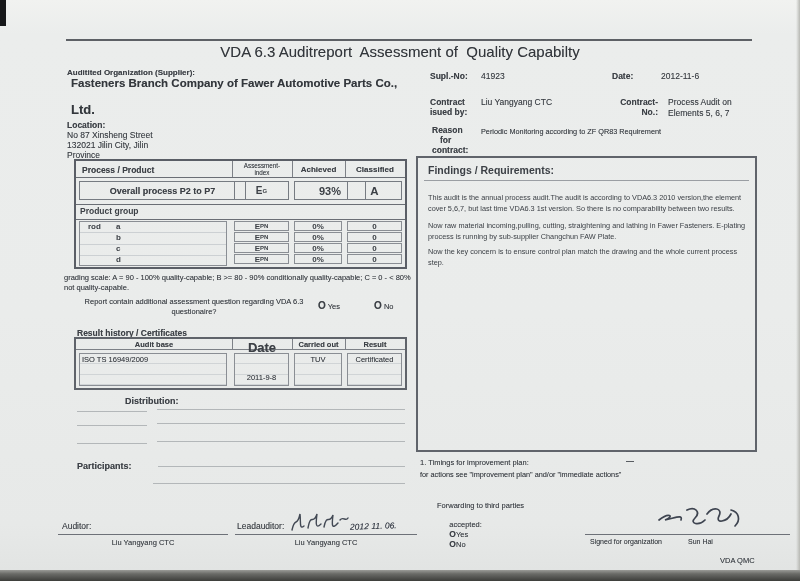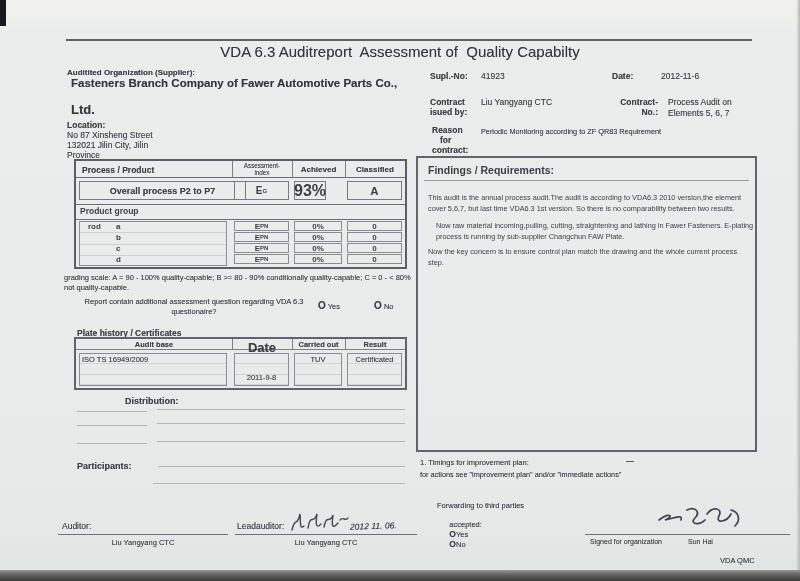--- a/index.html
+++ b/index.html
@@ -87,21 +87,21 @@
       <div class="txt b" style="left:269px; top:4px; width:60px; text-align:center; font-size:8px;">Classified</div>
     </div>
     <div class="at-overall">
       <div class="ibox" style="left:3px; top:3px; width:167px; height:19px;">
           <span class="txt b" style="position:static; font-size:9px;">Overall process P2 to P7</span>
         </div>
       <div class="ibox b" style="left:158px; top:3px; width:55px; height:19px; font-size:10px;">
           <span>E</span>
           <sub>G</sub>
         </div>
-      <div class="ibox b" style="left:218px; top:3px; width:32px; height:19px; font-size:16px;">
+      <div class="ibox b" style="left:218px; top:3px; width:72px; height:19px; font-size:11px;">
           <span>93%</span>
         </div>
       <div class="ibox b" style="left:271px; top:3px; width:55px; height:19px; font-size:11.5px;">
           <span>A</span>
         </div>
     </div>
     <div class="at-pg">Product group</div>
     <div class="at-rows">
       <div class="leftbox">
         <div class="rowcell" style="top:0;">
@@ -163,21 +163,21 @@
         </div>
     </div>
   </div>
 
   <div class="txt" style="left:64px; top:273px; width:352px; font-size:7.5px; white-space:normal; line-height:1.35;">grading scale: A = 90 - 100% quality-capable; B &gt;= 80 - 90% conditionally quality-capable; C = 0 - &lt; 80% not quality-capable.</div>
 
   <div class="txt" style="left:78px; top:297px; width:232px; font-size:7.5px; white-space:normal; text-align:center; line-height:1.35;">Report contain additional assessment question regarding VDA 6.3 questionaire?</div>
   <div class="txt" style="left:318px; top:300px; font-size:7.5px;"><span class="radio">O</span> <span>Yes</span></div>
   <div class="txt" style="left:374px; top:300px; font-size:7.5px;"><span class="radio">O</span> <span>No</span></div>
 
-  <div class="txt b" style="left:77px; top:328px; font-size:8.5px;">Plate history / Certificates</div>
+  <div class="txt b" style="left:77px; top:328px; font-size:8.5px;">Result history / Certificates</div>
   <div class="htable">
     <div class="ht-head">
       <div class="vsep" style="left:156px;"></div>
         <div class="vsep" style="left:216px;"></div>
         <div class="vsep" style="left:269px;"></div>
       <div class="txt b" style="left:0; top:1px; width:156px; text-align:center; font-size:7.5px;">Audit base</div>
       <div class="txt b" style="left:156px; top:1px; width:60px; text-align:center; font-size:13px;">Date</div>
       <div class="txt b" style="left:216px; top:1px; width:53px; text-align:center; font-size:7.5px;">Carried out</div>
       <div class="txt b" style="left:269px; top:1px; width:60px; text-align:center; font-size:7.5px;">Result</div>
     </div>
@@ -204,21 +204,21 @@
   <div class="faintline" style="left:157px; top:441px; width:248px;"></div>
 
   <div class="txt b" style="left:77px; top:461px; font-size:9px;">Participants:</div>
   <div class="faintline" style="left:158px; top:466px; width:247px;"></div>
   <div class="faintline" style="left:153px; top:483px; width:252px;"></div>
 
   <div class="fbox">
     <div class="title">Findings / Requirements:</div>
     <div class="titlerule"></div>
     <div class="fpara" style="top:34px;">This audit is the annual process audit.The audit is according to VDA6.3  2010 version,the element cover 5,6,7, but last time VDA6.3 1st version. So there is no comparability between two results.</div>
-    <div class="fpara" style="top:62px;margin-left:8px;">Now raw material incoming,pulling, cutting, straightening and lathing in Fawer Fasteners. E-plating process is running by sub-supplier Changchun FAW Plate.</div>
+    <div class="fpara" style="top:62px;">Now raw material incoming,pulling, cutting, straightening and lathing in Fawer Fasteners. E-plating process is running by sub-supplier Changchun FAW Plate.</div>
     <div class="fpara" style="top:88px;">Now the key concern is to ensure control plan match the drawing and the whole current process step.</div>
   </div>
 
   <div class="txt" style="left:420px; top:458px; font-size:7.5px;">1. Timings for improvement plan:</div>
   <div class="txt b" style="left:626px; top:456px; font-size:8px;">—</div>
   <div class="txt" style="left:420px; top:470px; font-size:7.3px;">for actions see "improvement plan" and/or "immediate actions"</div>
 
   <div class="txt" style="left:437px; top:501px; font-size:7.5px;">Forwarding to third parties</div>
   <div class="txt" style="left:441px; top:511px; font-size:7.5px;">
     <span>accepted:</span>

